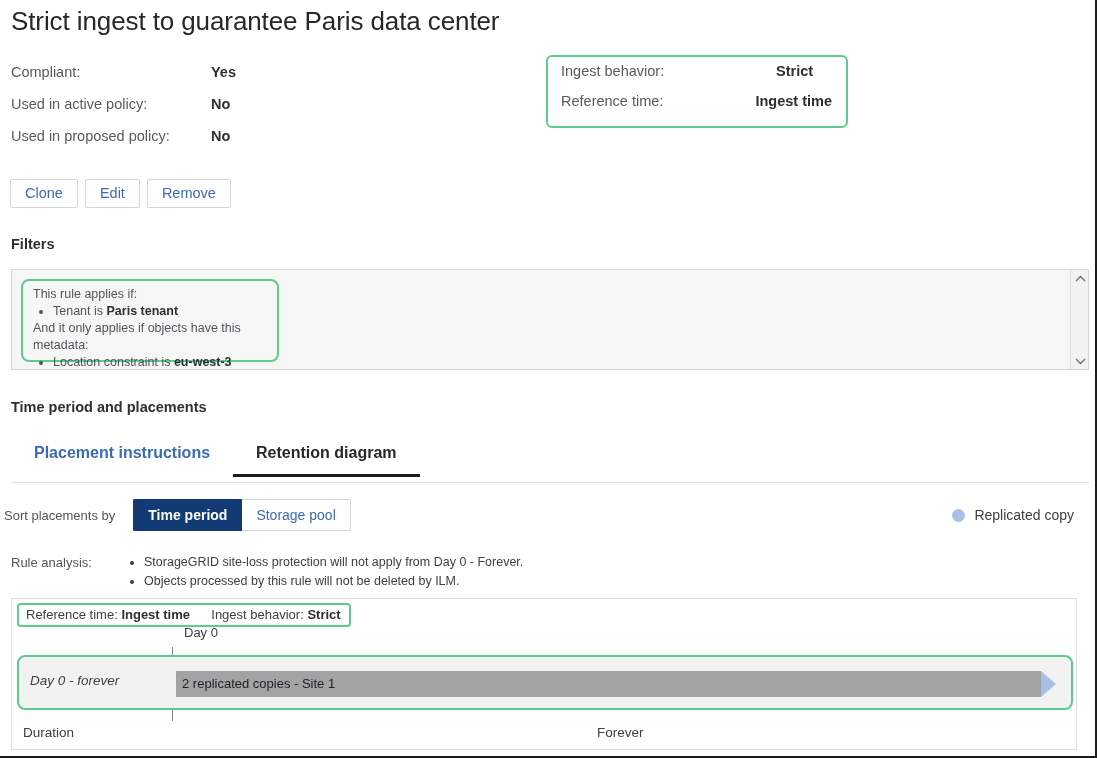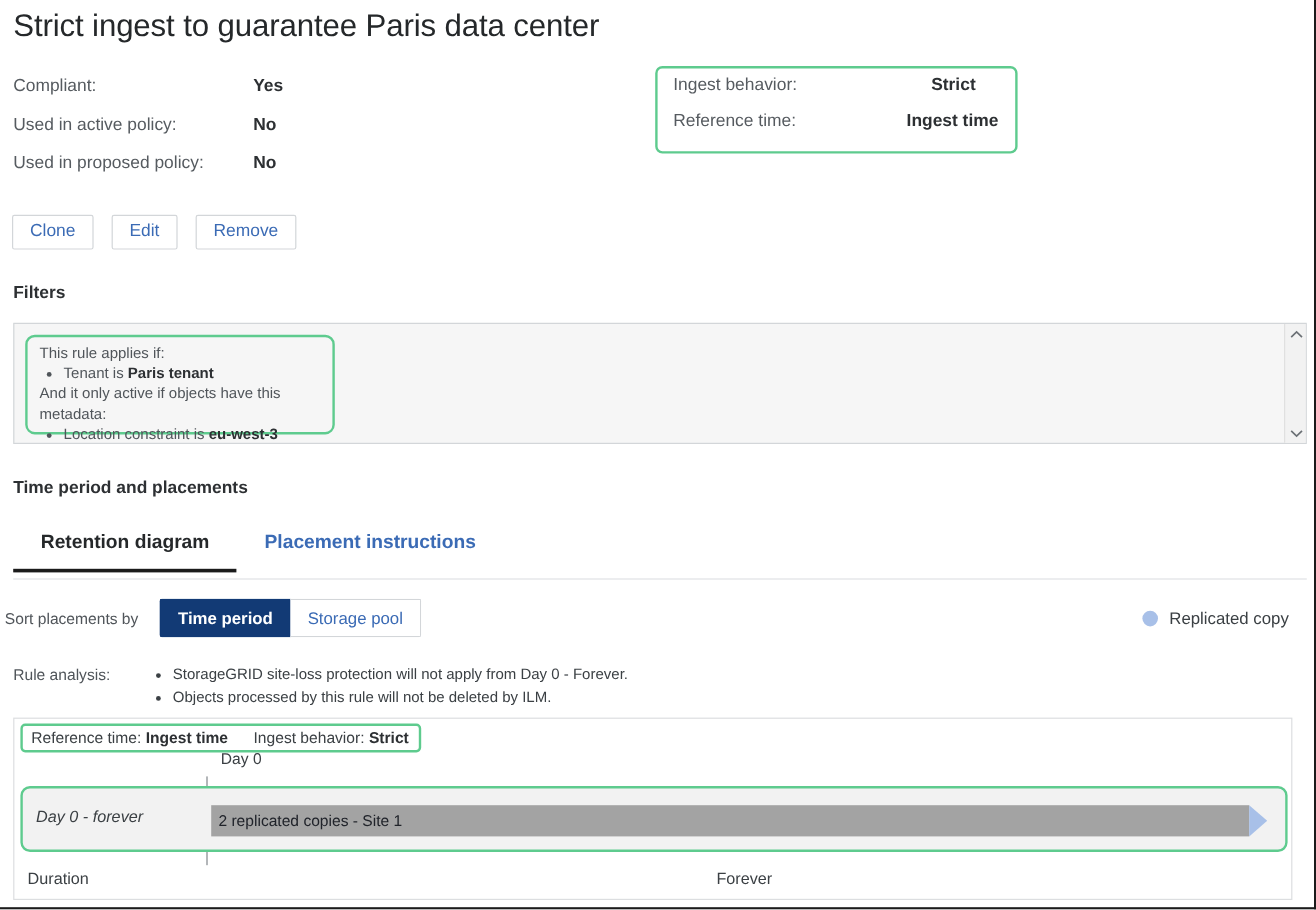--- a/index.html
+++ b/index.html
@@ -82,21 +82,21 @@
     font-weight: bold;
     color: #2d3033;
     white-space: nowrap;
   }
 
   
   .buttons {
     position: absolute;
     left: 10px; top: 179px;
     display: flex;
-    gap: 15px;
+    gap: 7px;
   }
   .btn {
     border: 1px solid #d3d6d9;
     background: #fff;
     color: #3b6bb5;
     font-family: "Liberation Sans", sans-serif;
     font-size: 14.5px;
     height: 29px;
     padding: 0 14px;
     border-radius: 2px;
@@ -401,21 +401,21 @@
   </div>
 
   <div class="section-head filters-head">Filters</div>
 
   <div class="filters-panel">
     <div class="filters-green">
       <div class="line">This rule applies if:</div>
       <ul>
         <li><span>Tenant is </span><b>Paris tenant</b></li>
       </ul>
-      <div class="line">And it only active if objects have this metadata:</div>
+      <div class="line">And it only applies if objects have this metadata:</div>
       <ul>
         <li><span>Location constraint is </span><b>eu-west-3</b></li>
       </ul>
     </div>
     <div class="scrollbar">
       <div class="scroll-arrow up">
         <svg width="11" height="8" viewBox="0 0 11 8">
             <path d="M1 6 L5.5 1.6 L10 6" stroke="#6b7075" stroke-width="1.4" fill="none"></path>
           </svg>
       </div>
@@ -423,22 +423,22 @@
         <svg width="11" height="8" viewBox="0 0 11 8">
             <path d="M1 2 L5.5 6.4 L10 2" stroke="#6b7075" stroke-width="1.4" fill="none"></path>
           </svg>
       </div>
     </div>
   </div>
 
   <div class="section-head tp-head">Time period and placements</div>
 
   <div class="tabs">
+    <div class="tab inactive">Placement instructions</div>
     <div class="tab active">Retention diagram</div>
-    <div class="tab inactive">Placement instructions</div>
   </div>
 
   <div class="sortrow">
     <span class="sortlabel">Sort placements by</span>
     <div class="seg">
       <div class="seg-btn on">Time period</div>
       <div class="seg-btn off">Storage pool</div>
     </div>
     <div class="legend">
       <span class="legend-dot"></span>

